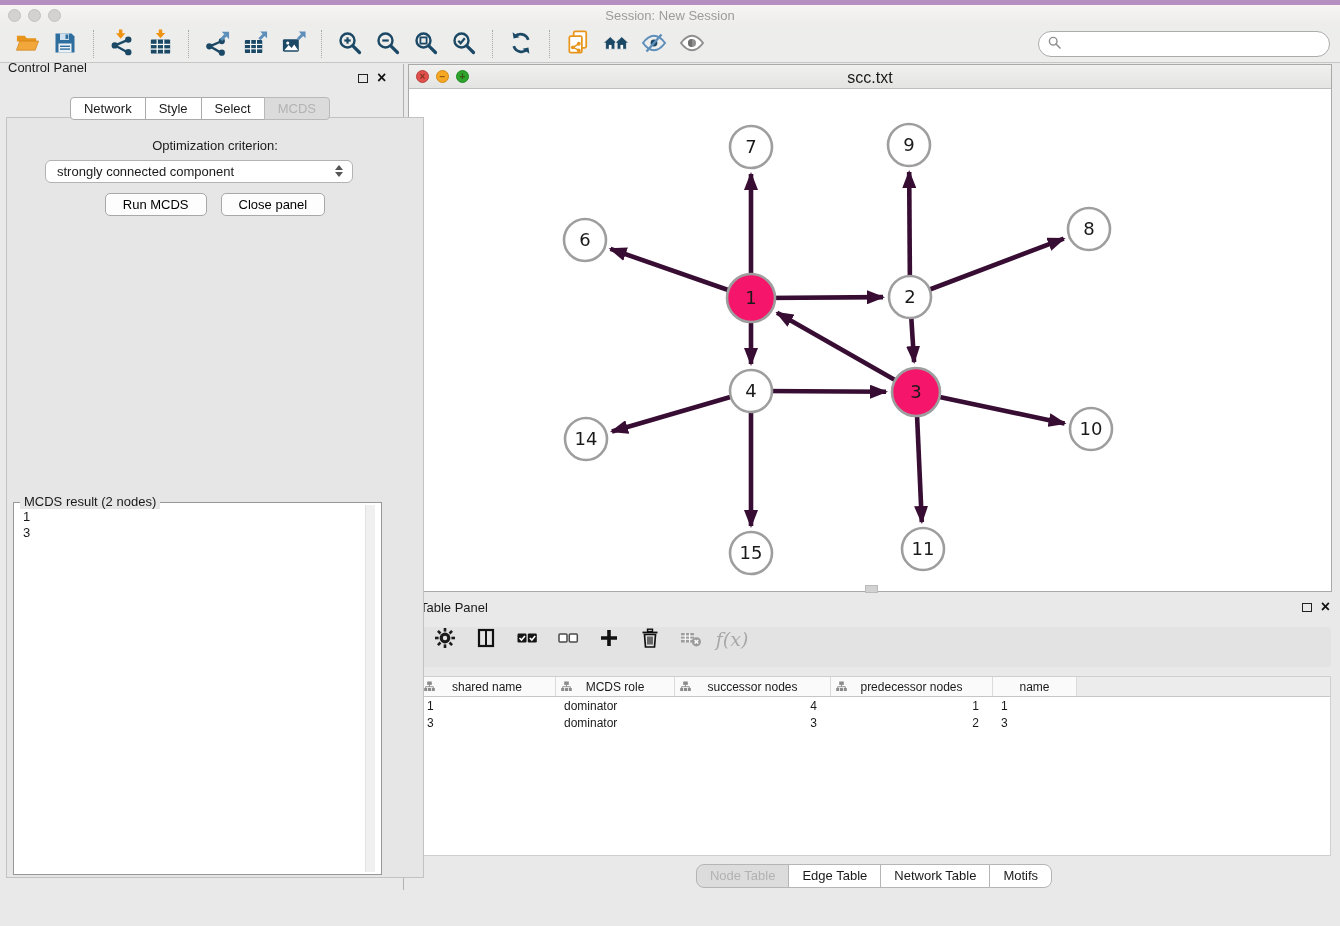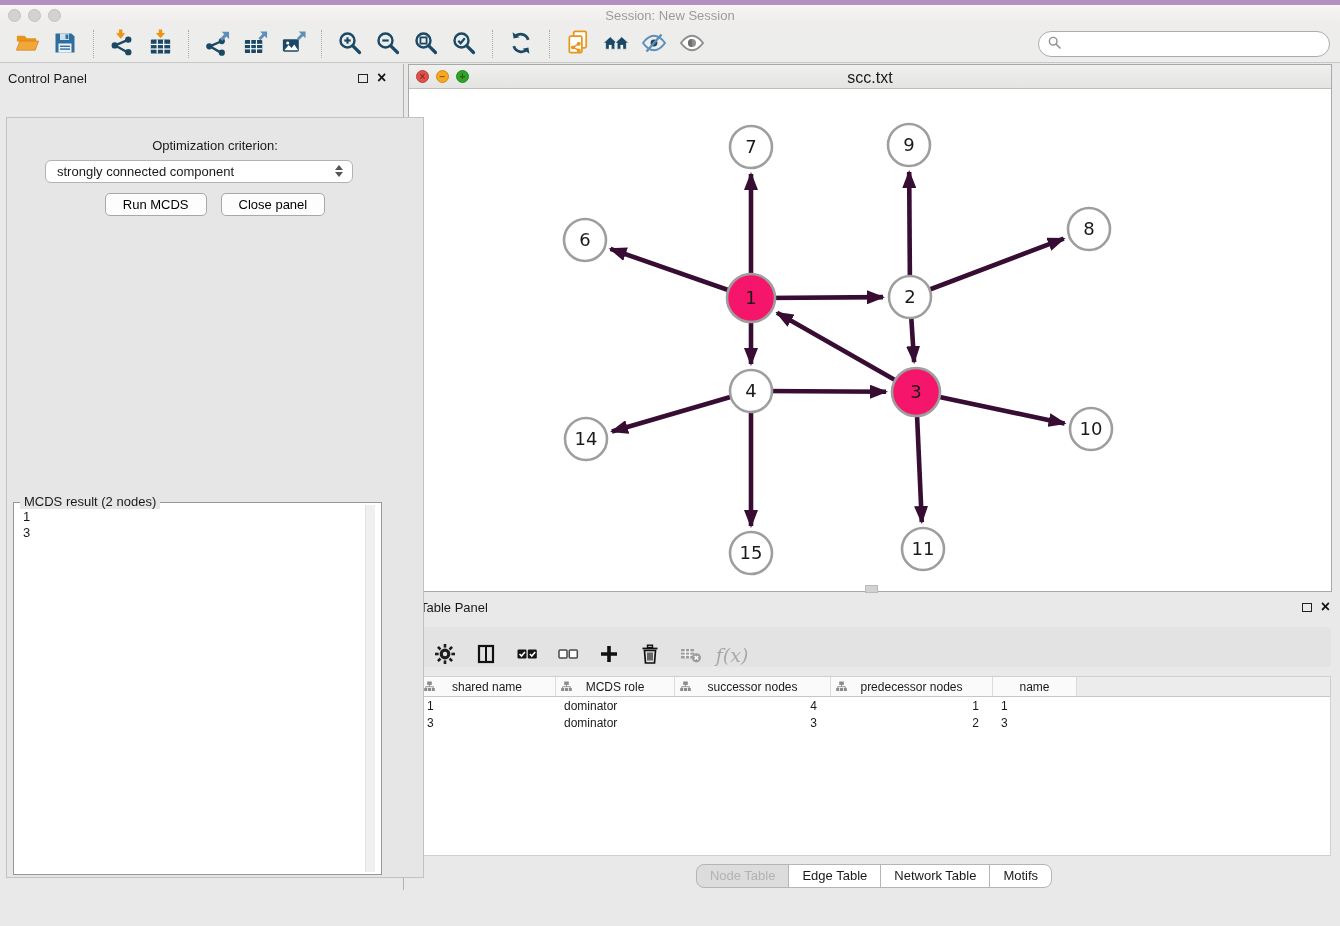--- a/index.html
+++ b/index.html
@@ -17,21 +17,21 @@
   .toolbar{position:absolute;left:0;top:26px;width:1340px;height:36px;background:#EDEDEC;
            border-bottom:1px solid #C6C6C6;display:flex;align-items:center;}
   #tb-icons{display:flex;align-items:center;padding-left:8px;}
   .tb-btn{width:38px;height:34px;display:flex;align-items:center;justify-content:center;
           background:transparent;border:none;padding:0;cursor:default;}
   .tb-sep{width:0;height:28px;border-left:1px dotted #A8A8A8;margin:0 9px;}
   .search{display:flex;align-items:center;gap:5px;width:272px;height:24px;background:#fff;
           border:1px solid #ACACAC;border-radius:13px;padding:0 9px;margin-left:auto;margin-right:10px;}
   .search input{flex:1;border:none;outline:none;background:transparent;font-size:13px;font-family:inherit;}
   
-  .cp-title{position:absolute;left:8px;top:71px;font-size:13px;}
+  .cp-title{position:absolute;left:8px;top:60px;font-size:13px;}
   .float-icon{display:inline-block;width:10px;height:9px;border:1.5px solid #222;box-sizing:border-box;background:transparent;}
   .close-icon{font-size:16px;font-weight:700;color:#111;line-height:12px;}
   .panel-ctl{position:absolute;display:flex;gap:9px;align-items:center;}
   .cp-ctl{left:358px;top:72px;}
   .cp-tabs{position:absolute;left:0;top:97px;width:400px;display:flex;justify-content:center;z-index:3;}
   .tab{height:21px;line-height:21px;padding:0 13px;background:#fff;border:1px solid #ABABAB;
        font-size:13px;margin-left:-1px;cursor:default;}
   .tab:first-child{border-top-left-radius:4px;border-bottom-left-radius:4px;margin-left:0;}
   .tab:last-child{border-top-right-radius:4px;border-bottom-right-radius:4px;}
   .tab.sel{background:#DBDBDB;color:#B3B3B3;border-color:#B9B9B9;}
@@ -68,21 +68,21 @@
          color:rgba(70,35,0,.6);display:flex;align-items:center;justify-content:center;line-height:1;}
   .light.red{background:#E1504C;border:1px solid #B8403C;}
   .light.yel{background:#F6A723;border:1px solid #D28C17;}
   .light.grn{background:#2FA32B;border:1px solid #1F8C20;}
   .net-title .title{position:absolute;left:0;right:0;top:4px;text-align:center;font-size:16px;}
   .net-grip{position:absolute;left:456px;top:520px;width:13px;height:8px;background:#D2D2D2;border:1px solid #BBB;box-sizing:border-box;}
   
   .tp{position:absolute;left:408px;top:596px;width:932px;height:294px;}
   .tp-title{position:absolute;left:12px;top:4px;font-size:13px;}
   .tp-toolbar{position:absolute;left:10px;top:31px;width:913px;height:40px;background:#E3E3E3;
-              border-radius:3px;display:flex;align-items:flex-end;gap:17px;padding-left:15px;box-sizing:border-box;}
+              border-radius:3px;display:flex;align-items:flex-start;gap:17px;padding-left:15px;box-sizing:border-box;}
   .tp-icon{display:flex;align-items:center;justify-content:center;width:24px;height:24px;background:none;border:none;padding:0;}
   .fx{font-family:"DejaVu Serif",serif;font-style:italic;font-size:19px;color:#A8A8A8;}
   .tbl{position:absolute;left:10px;top:80px;width:913px;height:180px;background:#fff;
        border:1px solid #CFCFCF;box-sizing:border-box;overflow:hidden;}
   .thead{display:flex;height:19px;border-bottom:1px solid #C6C6C6;}
   .th{position:relative;background:#FAFAFA;border-right:1px solid #DBDBDB;box-sizing:border-box;
       font-size:12px;display:flex;align-items:center;justify-content:center;}
   .th .tree{position:absolute;left:5px;top:4px;}
   .th-fill{flex:1;background:#ECECEC;}
   .tr{display:flex;height:17px;font-size:12px;}
@@ -278,20 +278,26 @@
           </svg></span>
       <input placeholder="" style="">
     </div>
   </div>
 
   <div class="cp-title">Control Panel</div>
   <div class="panel-ctl cp-ctl" style="left:358px;top:72px;">
     <span class="float-icon"></span>
     <span class="close-icon">×</span>
   </div>
+  <div class="cp-tabs" id="cp-tabs">
+      <div class="tab">Network</div>
+      <div class="tab">Style</div>
+      <div class="tab">Select</div>
+      <div class="tab sel">MCDS</div>
+    </div>
   <div class="cp-body">
     <div class="opt-label">Optimization criterion:</div>
     <div class="selectbox">
       <span>strongly connected component</span>
       <span class="stepper">
           <i class="up"></i>
           <i class="dn"></i>
         </span>
     </div>
     <div class="cp-btns">

